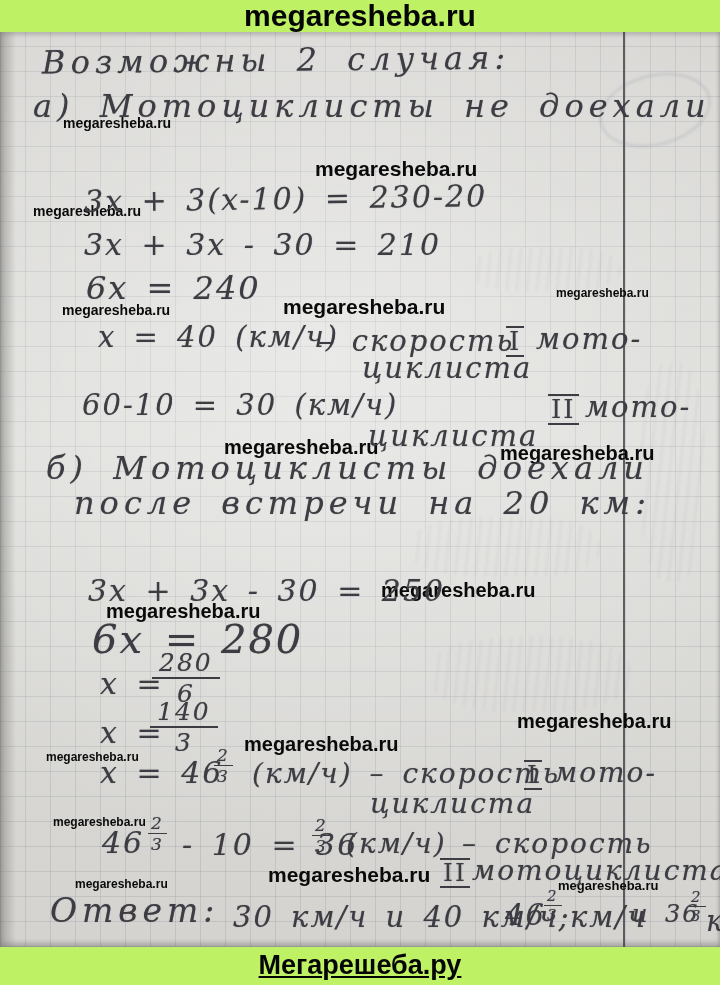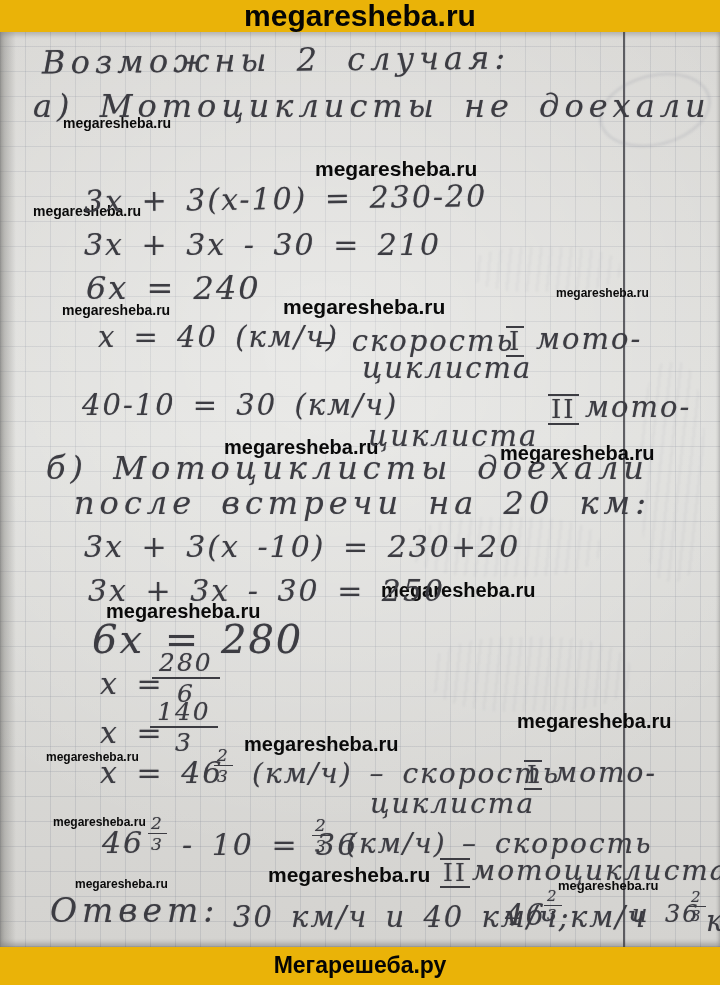--- a/index.html
+++ b/index.html
@@ -1,23 +1,23 @@
 <!DOCTYPE html>
 <html><head>
 <meta charset="utf-8">
 <style>
   html,body{margin:0;padding:0;background:#ffffff;}
-  #page{position:relative;width:720px;height:985px;background:#eab308;overflow:hidden;
+  #page{position:relative;width:720px;height:985px;background:#bef264;overflow:hidden;
         font-family:"Liberation Sans", sans-serif;}
 
   
   .site-banner{position:absolute;left:0;width:720px;text-align:center;
     font-family:"Liberation Sans", sans-serif;font-weight:bold;color:#050505;}
   #top-banner{top:0px;font-size:30px;line-height:32px;}
-  #bottom-banner{top:946px;font-size:23px;line-height:39px;}
+  #bottom-banner{top:946px;font-size:27px;line-height:39px;text-decoration:underline;}
 
   
   #scan{position:absolute;left:0;top:32px;width:720px;height:915px;
     background:
       radial-gradient(120% 90% at 45% 35%, rgba(255,255,255,0.38), rgba(255,255,255,0) 62%),
       repeating-linear-gradient(0deg, rgba(118,124,140,0.20) 0 1px, transparent 1px 25px),
       repeating-linear-gradient(90deg, rgba(118,124,140,0.20) 0 1px, transparent 1px 25px),
       linear-gradient(180deg,#d8d7d4 0%,#dededb 45%,#d4d3d0 100%);
     box-shadow: inset 0 3px 4px rgba(0,0,0,0.18), inset 0 -4px 5px rgba(0,0,0,0.22);}
   #scan-left-edge{position:absolute;left:0;top:0;width:16px;height:100%;
@@ -89,28 +89,27 @@
   <span class="hw" style="left:84px;top:183px;font-size:30px;transform:rotate(-0.8deg);">3x + 3(x-10) = 230-20</span>
   <span class="hw" style="left:84px;top:229px;font-size:30px;">3x + 3x - 30 = 210</span>
   <span class="hw" style="left:86px;top:272px;font-size:32px;">6x = 240</span>
 
   <span class="hw" style="left:98px;top:322px;font-size:29px;">x = 40 (км/ч)</span>
   <span class="hw" style="left:318px;top:326px;font-size:29px;">– скорость</span>
   <span class="hw roman" style="left:506px;top:326px;font-size:26px;">I</span>
   <span class="hw" style="left:536px;top:324px;font-size:29px;">мото-</span>
   <span class="hw" style="left:362px;top:353px;font-size:29px;">циклиста</span>
 
-  <span class="hw" style="left:82px;top:390px;font-size:29px;">40-10 = 30 (км/ч)</span>
+  <span class="hw" style="left:82px;top:390px;font-size:29px;">60-10 = 30 (км/ч)</span>
   <span class="hw roman" style="left:548px;top:394px;font-size:26px;">II</span>
   <span class="hw" style="left:585px;top:392px;font-size:29px;">мото-</span>
   <span class="hw" style="left:368px;top:421px;font-size:29px;">циклиста</span>
 
   <span class="hw hw-wide" style="left:46px;top:452px;font-size:32px;">б) Мотоциклисты доехали</span>
   <span class="hw hw-wide" style="left:74px;top:487px;font-size:32px;">после встречи на 20 км:</span>
-  <span class="hw" style="left:84px;top:531px;font-size:30px;">3x + 3(x -10) = 230+20</span>
   <span class="hw" style="left:88px;top:575px;font-size:30px;">3x + 3x - 30 = 250</span>
   <span class="hw" style="left:92px;top:618px;font-size:40px;">6x = 280</span>
 
   <span class="hw" style="left:100px;top:668px;font-size:30px;">x =</span>
   <span class="hw frac" style="left:152px;top:650px;font-size:25px;">
     <span class="num">280</span>
     <span class="den">6</span>
   </span>
   <span class="hw" style="left:100px;top:717px;font-size:30px;">x =</span>
   <span class="hw frac" style="left:150px;top:699px;font-size:25px;">

